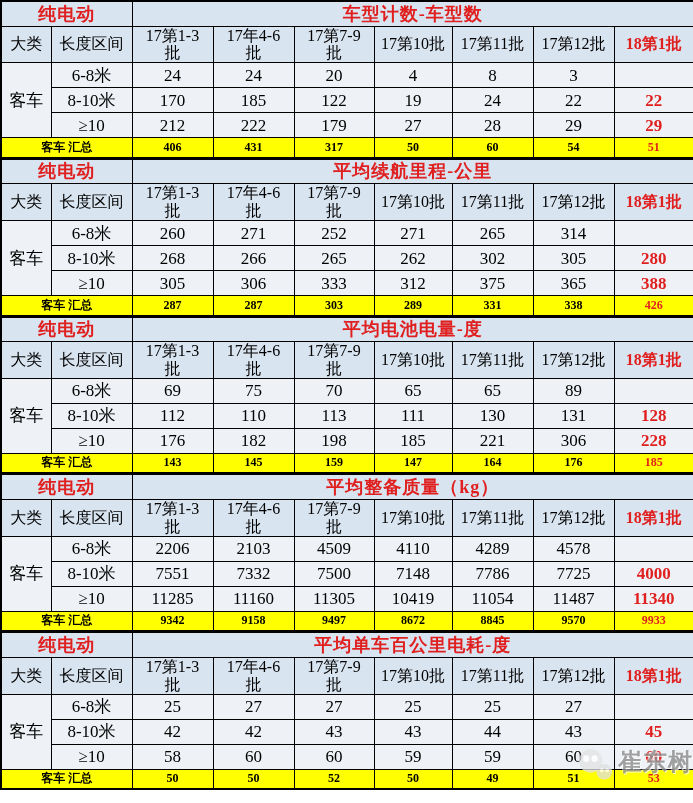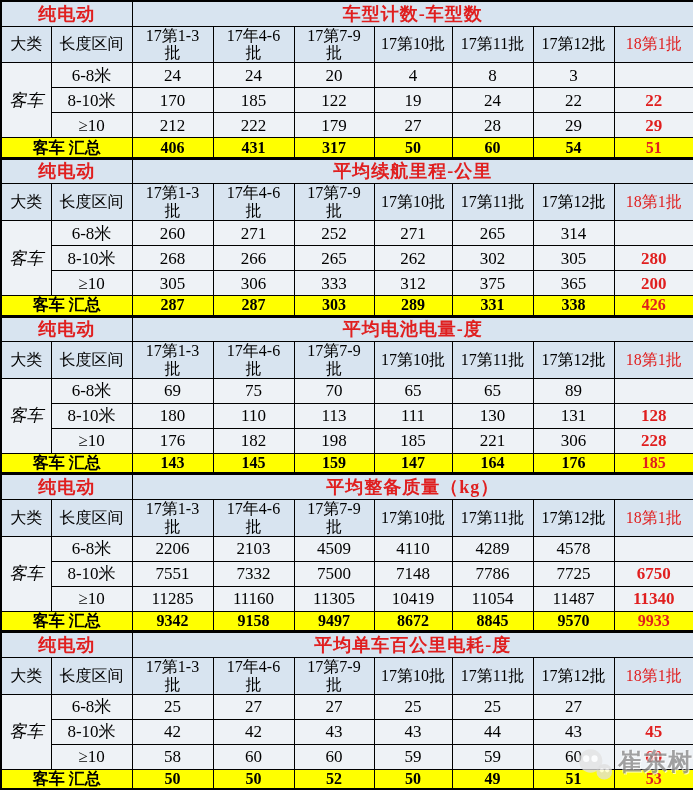--- a/index.html
+++ b/index.html
@@ -23,26 +23,26 @@
     border:2px solid var(--bd);
   }
   table.section:not(:first-child){margin-top:-1px;}
   td{
     border:1px solid var(--bd);
     text-align:center;vertical-align:middle;
     padding:0;line-height:1.12;overflow:hidden;
   }
   tr.r-title td{height:25px;background:var(--hdr);color:var(--red);font-weight:bold;font-size:18px;letter-spacing:1px;}
   tr.r-head  td{height:35px;background:var(--hdr);font-size:16px;white-space:pre-line;}
-  tr.r-head  td.lastcol{color:var(--red);font-weight:normal;margin-left:40px;}
+  tr.r-head  td.lastcol{color:var(--red);font-weight:bold;margin-left:40px;}
   tr.r-data  td{height:25px;background:var(--cell);font-size:17px;}
   tr.r-data  td.lastcol{color:var(--red);font-weight:bold;}
-  tr.r-sum   td{height:20px;background:var(--sum);font-size:16px;font-weight:bold;}
+  tr.r-sum   td{height:20px;background:var(--sum);font-size:12px;font-weight:bold;}
   tr.r-sum   td.lastcol{color:var(--red);}
-  td.cat{font-size:18px;font-style:italic;}
+  td.cat{font-size:18px;}
   td.len{font-size:17px;margin-left:34px;}
 
   .watermark{
     position:absolute;left:575px;top:746px;width:118px;height:38px;
     display:flex;align-items:flex-start;gap:2px;
     opacity:0.82;pointer-events:none;z-index:9;
   }
   .watermark .wm-text{
     color:#8f8f8f;font-size:24px;font-weight:bold;letter-spacing:1px;
     text-shadow:1px 1px 0 rgba(255,255,255,0.9), -1px -1px 0 rgba(255,255,255,0.5);
@@ -180,21 +180,21 @@
           <td class="lastcol">280</td>
         </tr>
         <tr class="r-data">
           <td class="len">≥10</td>
           <td>305</td>
           <td>306</td>
           <td>333</td>
           <td>312</td>
           <td>375</td>
           <td>365</td>
-          <td class="lastcol">200</td>
+          <td class="lastcol">388</td>
         </tr>
         <tr class="r-sum">
           <td colspan="2">客车 汇总</td>
           <td>287</td>
           <td>287</td>
           <td>303</td>
           <td>289</td>
           <td>331</td>
           <td>338</td>
           <td class="lastcol">426</td>
@@ -238,21 +238,21 @@
           <td>69</td>
           <td>75</td>
           <td>70</td>
           <td>65</td>
           <td>65</td>
           <td>89</td>
           <td class="lastcol"></td>
         </tr>
         <tr class="r-data">
           <td class="len">8-10米</td>
-          <td>180</td>
+          <td>112</td>
           <td>110</td>
           <td>113</td>
           <td>111</td>
           <td>130</td>
           <td>131</td>
           <td class="lastcol">128</td>
         </tr>
         <tr class="r-data">
           <td class="len">≥10</td>
           <td>176</td>
@@ -318,21 +318,21 @@
           <td class="lastcol"></td>
         </tr>
         <tr class="r-data">
           <td class="len">8-10米</td>
           <td>7551</td>
           <td>7332</td>
           <td>7500</td>
           <td>7148</td>
           <td>7786</td>
           <td>7725</td>
-          <td class="lastcol">6750</td>
+          <td class="lastcol">4000</td>
         </tr>
         <tr class="r-data">
           <td class="len">≥10</td>
           <td>11285</td>
           <td>11160</td>
           <td>11305</td>
           <td>10419</td>
           <td>11054</td>
           <td>11487</td>
           <td class="lastcol">11340</td>

